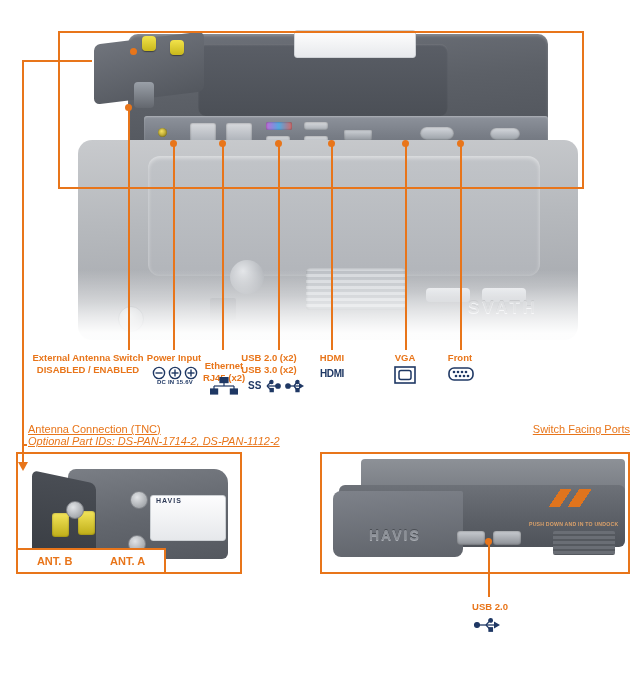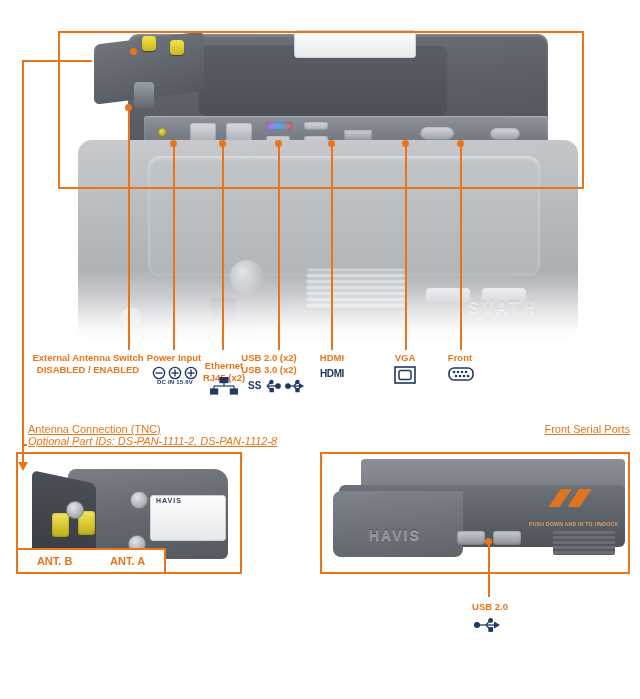--- a/index.html
+++ b/index.html
@@ -360,21 +360,21 @@
         <circle cx="18" cy="6" r="1.3"></circle>
       <circle cx="8" cy="10" r="1.3"></circle>
         <circle cx="12" cy="10" r="1.3"></circle>
       <circle cx="16" cy="10" r="1.3"></circle>
         <circle cx="20" cy="10" r="1.3"></circle>
     </g>
   </svg>
 
   <div class="cap" style="left:28px;top:423px;">
     <div>Antenna Connection (TNC)</div>
-    <div class="it">Optional Part IDs: DS-PAN-1111-2, DS-PAN-1112-8</div>
+    <div class="it">Optional Part IDs: DS-PAN-1714-2, DS-PAN-1112-2</div>
   </div>
 
   <div class="ln vline" style="left:22px;top:350px;height:95px;"></div>
   <div class="ln hline" style="left:22px;top:444px;width:5px;"></div>
   <div class="ln vline" style="left:22px;top:444px;height:20px;"></div>
   <div class="arrow-d" style="left:18px;top:462px;"></div>
 
   <div class="obox" style="left:16px;top:452px;width:226px;height:122px;"></div>
 
   <div id="ant-img">
@@ -388,21 +388,21 @@
     <div class="screw s2"></div>
     <div class="screw s3"></div>
   </div>
 
   <div class="ant-tab">
     <span>ANT. B</span>
     <span>ANT. A</span>
   </div>
 
   <div class="cap" style="left:330px;top:423px;width:300px;text-align:right;">
-    <div>Front Serial Ports</div>
+    <div>Switch Facing Ports</div>
   </div>
 
   <div class="obox" style="left:320px;top:452px;width:310px;height:122px;"></div>
 
   <div id="front-img">
     <div class="dev-layer fr-top"></div>
     <div class="dev-layer fr-body"></div>
     <div class="dev-layer fr-lip"></div>
     <div class="chev"></div>
     <div class="havis-lg">HAVIS</div>

